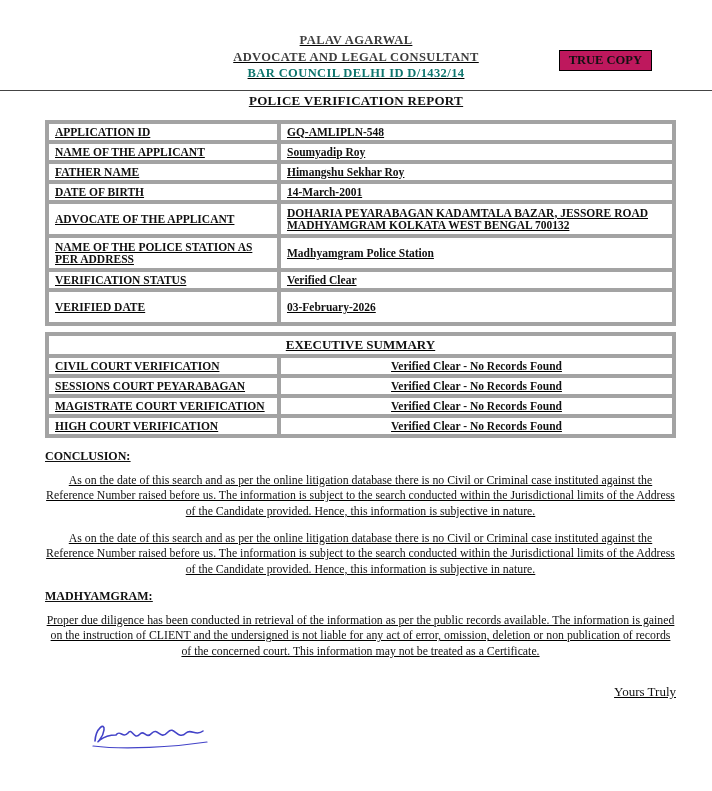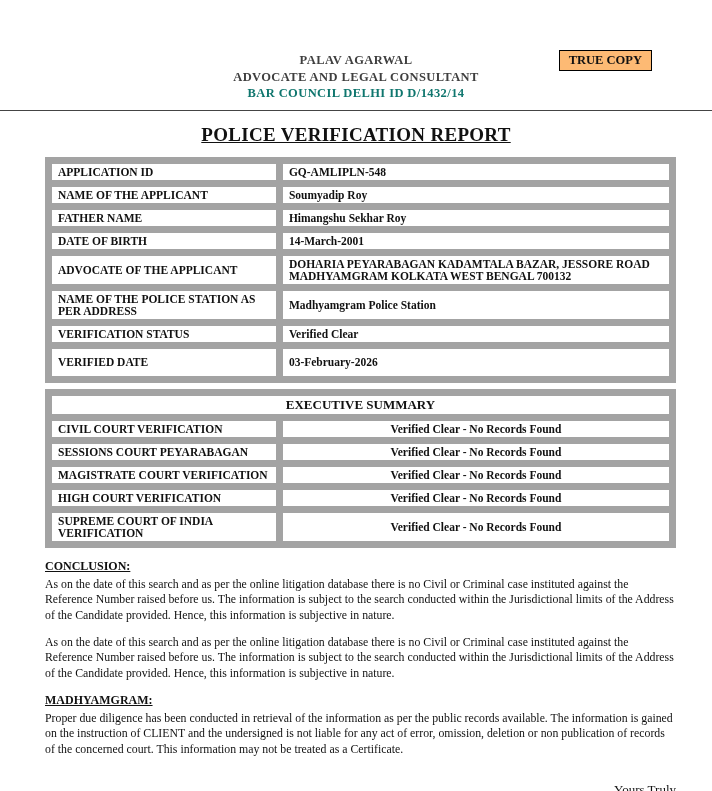--- a/index.html
+++ b/index.html
@@ -4,68 +4,68 @@
 <style>
   * { box-sizing: border-box; margin: 0; padding: 0; }
   html, body { background: #ffffff; }
   body {
     width: 712px; height: 791px;
     font-family: "Liberation Serif", serif;
     color: #000;
     position: relative;
     overflow: hidden;
   }
-  .page { position: relative; width: 712px; height: 791px; padding-top: 52px; }
+  .page { position: relative; width: 712px; height: 791px; padding-top: 32px; text-decoration: underline; }
 
   
   .letterhead { text-align: center; color: #3f3f3f; line-height: 1.32; }
   .letterhead .line { font-weight: bold; font-size: 12.5px; letter-spacing: 0.4px; }
   .true-copy {
     position: absolute; top: 50px; right: 60px;
     border: 1.5px solid #000; padding: 2px 9px;
     font-weight: bold; font-size: 12.5px; color: #111;
-    background: #fdba74;
+    background: #be185d;
   }
   .header-divider {
     border: none; border-top: 1.6px solid #444;
     margin: 8px 0 0 0; width: 100%;
   }
 
   
   .report-title {
-    text-align: center; font-weight: bold; font-size: 19px;
+    text-align: center; font-weight: bold; font-size: 13px;
     text-decoration: underline; letter-spacing: 0.3px;
-    margin-top: 13px; color: #111;
+    margin-top: 2px; color: #111;
   }
 
   .content { margin: 0 36px 0 45px; }
 
   
   table { border-collapse: collapse; width: 100%; }
-  td { border: 7px solid #a3a3a3; font-size: 11.5px; font-weight: bold; padding: 2px 6px; vertical-align: middle; color: #111; }
+  td { border: 4px solid #a3a3a3; font-size: 11.5px; font-weight: bold; padding: 2px 6px; vertical-align: middle; color: #111; }
   .report-table { margin-top: 11px; }
   .report-table td.lbl { width: 37%; }
   .report-table td.val { width: 63%; }
   .report-table tr td { height: 20px; }
   .report-table tr.tall td { height: 34px; }
 
   .exec-table { margin-top: 6px; }
   .exec-table td.caption { text-align: center; font-size: 13px; padding: 1px 4px; }
   .exec-table td.lbl { width: 37%; }
   .exec-table td.val { width: 63%; text-align: center; }
 
   
   .section { margin-top: 11px; }
   .section-heading {
     font-weight: bold; font-size: 12px;
     text-decoration: underline; color: #111;
   }
   .section-body {
-    font-size: 11.8px; line-height: 1.33; margin-top: 3px; color: #111;
-    text-align: left;
+    font-size: 11.8px; line-height: 1.33; margin-top: 9px; color: #111;
+    text-align: center;
   }
 
   
   .yours-truly { margin: 24px 0 16px 48px; font-size: 13px; color: #111; text-align: right; }
   .signature-wrap { margin: 6px 0 0 40px; }
 </style>
 </head>
 <body>
 
 <div class="page">
@@ -135,24 +135,20 @@
         <td class="val">Verified Clear - No Records Found</td>
       </tr>
       <tr>
         <td class="lbl">MAGISTRATE COURT VERIFICATION</td>
         <td class="val">Verified Clear - No Records Found</td>
       </tr>
       <tr>
         <td class="lbl">HIGH COURT VERIFICATION</td>
         <td class="val">Verified Clear - No Records Found</td>
       </tr>
-      <tr>
-        <td class="lbl">SUPREME COURT OF INDIA VERIFICATION</td>
-        <td class="val">Verified Clear - No Records Found</td>
-      </tr>
     </tbody>
       </table>
 
     <div class="section">
       <div class="section-heading">CONCLUSION:</div>
       <div class="section-body">As on the date of this search and as per the online litigation database there is no Civil or Criminal case instituted against the Reference Number raised before us. The information is subject to the search conducted within the Jurisdictional limits of the Address of the Candidate provided. Hence, this information is subjective in nature.</div>
     </div>
 
     <div class="section">
       <div class="section-body">As on the date of this search and as per the online litigation database there is no Civil or Criminal case instituted against the Reference Number raised before us. The information is subject to the search conducted within the Jurisdictional limits of the Address of the Candidate provided. Hence, this information is subjective in nature.</div>

